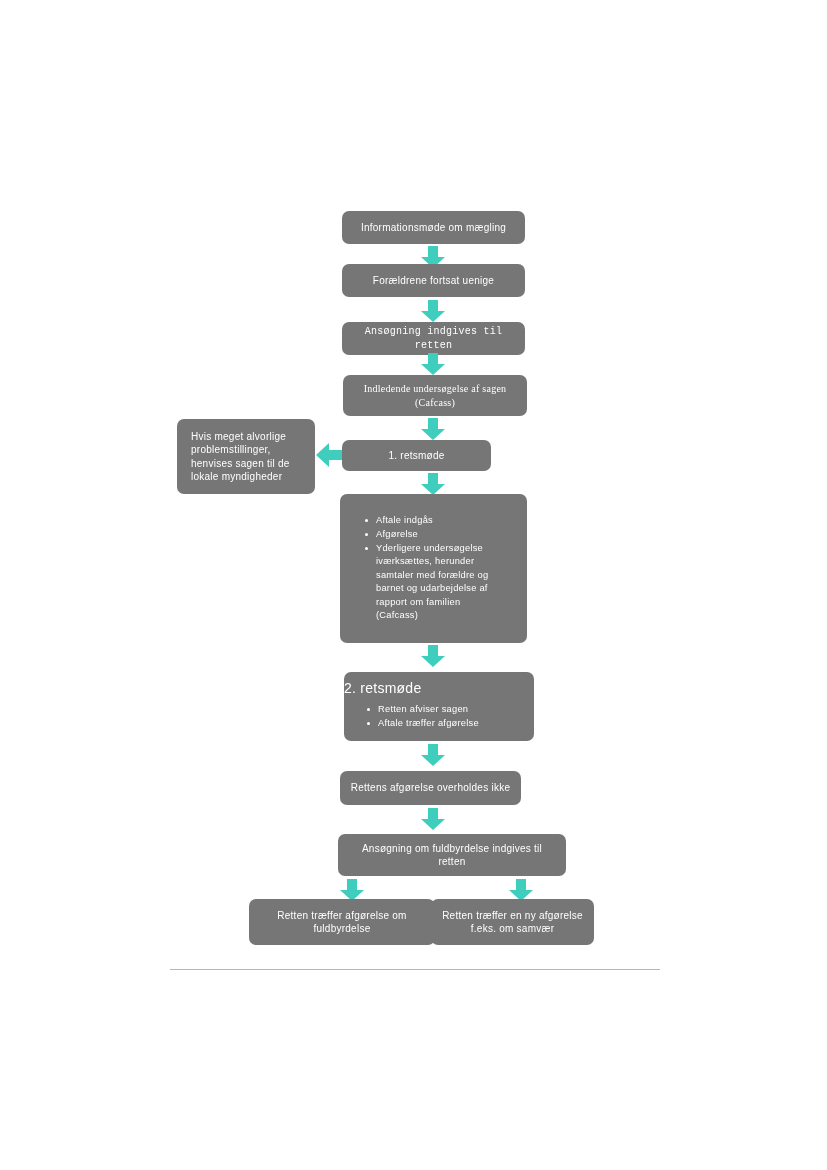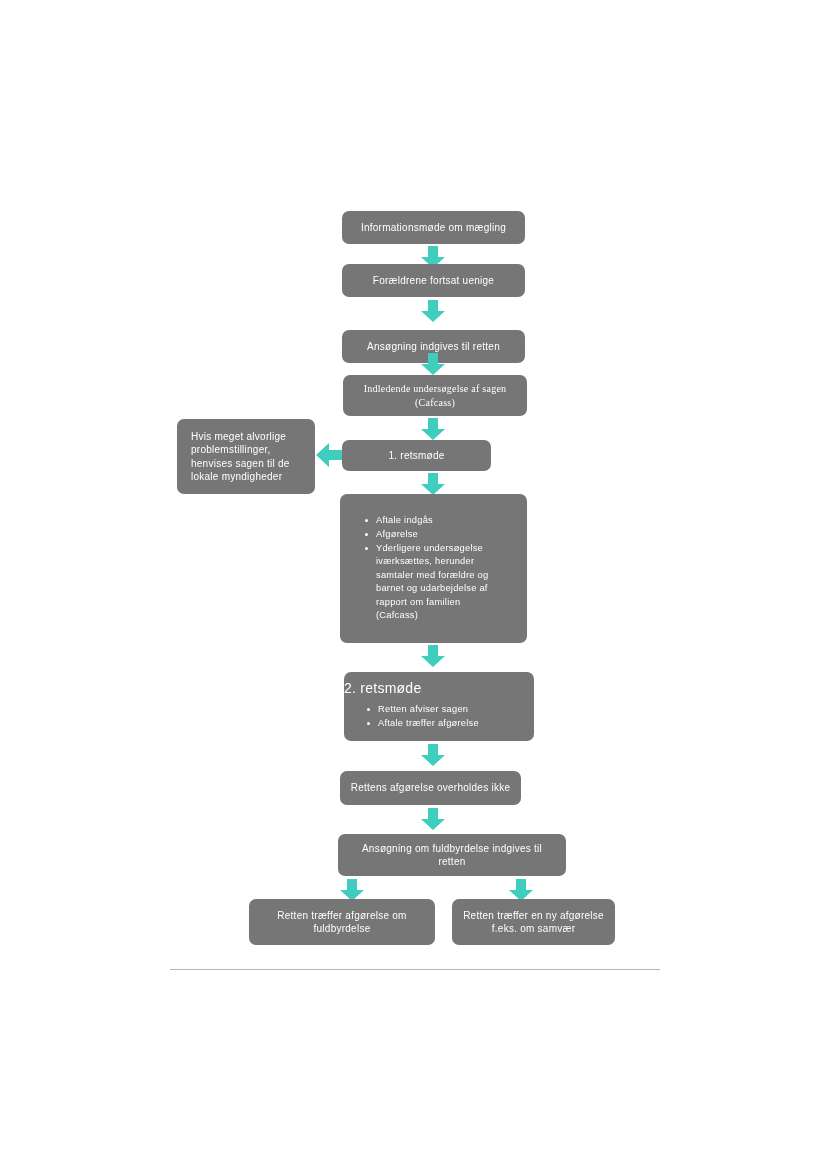--- a/index.html
+++ b/index.html
@@ -102,21 +102,21 @@
   <div class="node" style="left:342px; top:264px; width:183px; height:33px;">
     <div class="node-text">Forældrene fortsat uenige</div>
   </div>
 
   <div class="arrow" style="left:421px; top:300px;">
     <svg width="24" height="22" viewBox="0 0 24 22">
         <path d="M7 0 H17 V11 H24 L12 22 L0 11 H7 Z" fill="#3fcdbe"></path>
       </svg>
   </div>
 
-  <div class="node" style="left:342px; top:330px; width:183px; height:33px;">
+  <div class="node" style="left:342px; top:322px; width:183px; height:33px;font-family:Liberation Mono, monospace;">
     <div class="node-text">Ansøgning indgives til retten</div>
   </div>
 
   <div class="arrow" style="left:421px; top:353px;">
     <svg width="24" height="22" viewBox="0 0 24 22">
         <path d="M7 0 H17 V11 H24 L12 22 L0 11 H7 Z" fill="#3fcdbe"></path>
       </svg>
   </div>
 
   <div class="node" style="left:343px; top:375px; width:184px; height:41px;font-family:Liberation Serif, serif;">
@@ -201,19 +201,19 @@
   <div class="arrow" style="left:509px; top:879px;">
     <svg width="24" height="22" viewBox="0 0 24 22">
         <path d="M7 0 H17 V11 H24 L12 22 L0 11 H7 Z" fill="#3fcdbe"></path>
       </svg>
   </div>
 
   <div class="node" style="left:249px; top:899px; width:186px; height:46px;">
     <div class="node-text">Retten træffer afgørelse om fuldbyrdelse</div>
   </div>
 
-  <div class="node" style="left:452px; top:899px; width:163px; height:46px;">
+  <div class="node" style="left:431px; top:899px; width:163px; height:46px;">
     <div class="node-text">Retten træffer en ny afgørelse f.eks. om samvær</div>
   </div>
 
   <div class="divider" style="left:170px; top:969px; width:490px;"></div>
 
 </div>
 
 </body></html>

